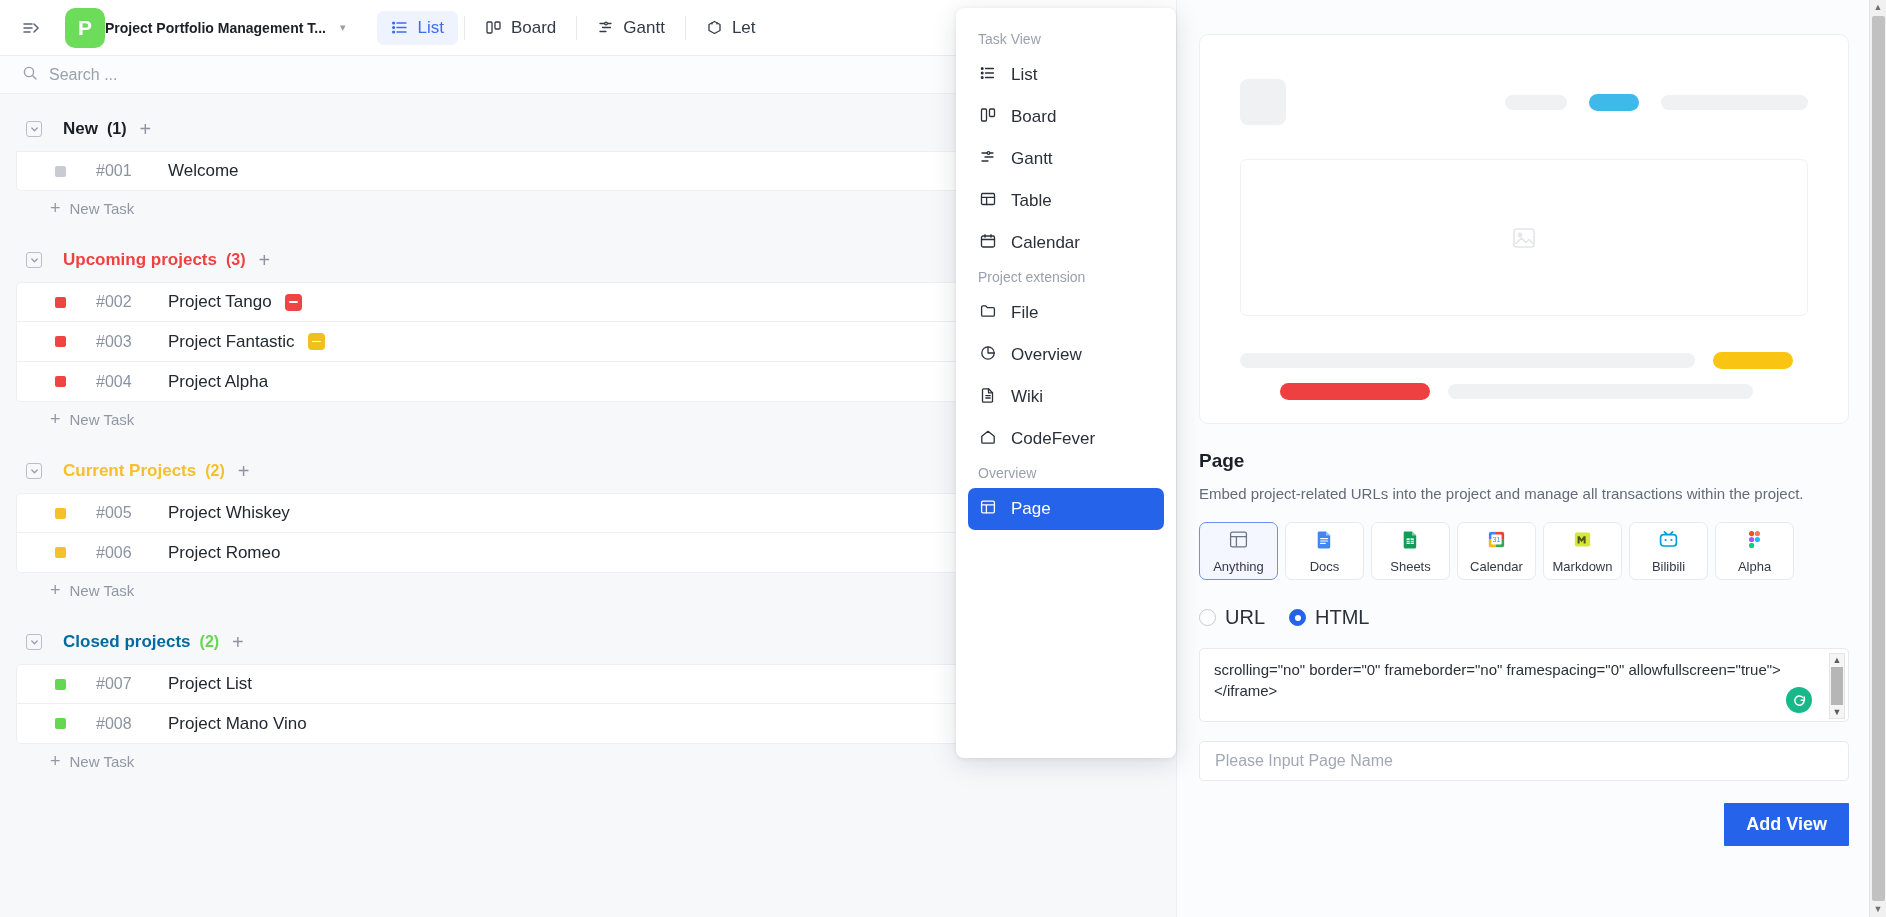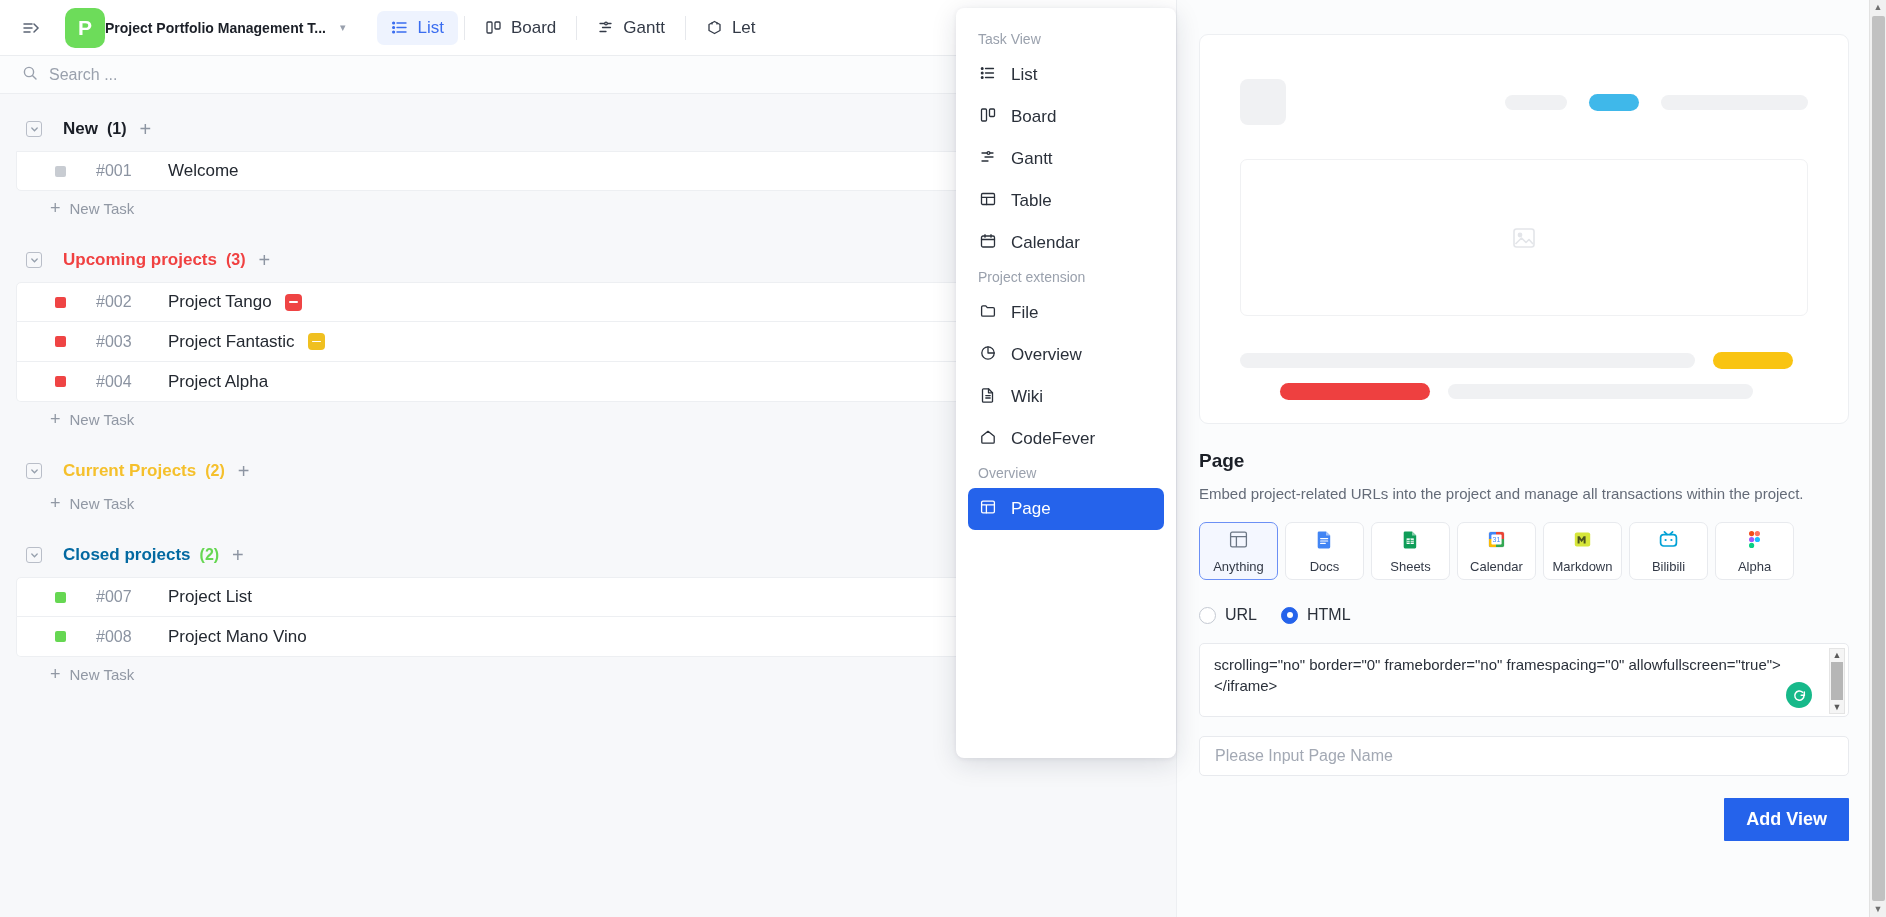--- a/index.html
+++ b/index.html
@@ -141,21 +141,21 @@
   .radio { display: flex; align-items: center; gap: 9px; cursor: pointer; }
   .rc {
     width: 17px; height: 17px; border-radius: 50%; border: 1.6px solid #c4c9d2;
     background: #fff; flex: 0 0 auto;
   }
   .rc.on {
     border: 1.6px solid #2563eb; background: #2563eb;
     display: flex; align-items: center; justify-content: center;
   }
   .rc.on::after { content: ""; width: 6px; height: 6px; border-radius: 50%; background: #fff; }
-  .radio-label { font-size: 16px; color: #2a303a; }
+  .radio-label { font-size: 20px; color: #2a303a; }
   .radio + .radio { margin-left: 12px; }
 
   .ta-wrap {
     position: relative; margin-top: 19px; width: 650px; height: 74px;
     border: 1px solid #e8eaee; border-radius: 5px; background: #fff;
   }
   .ta-text {
     padding: 11px 44px 0 14px; font-size: 15px; color: #2a303a;
     line-height: 1.38; white-space: pre-wrap; word-break: break-word;
   }
@@ -322,20 +322,32 @@
         <div class="group-head">
           <span class="grp-toggle">
             <svg width="9" height="9" viewBox="0 0 9 9" fill="none" stroke="currentColor" stroke-width="1.3" stroke-linecap="round">
               <path d="M1.8 3l2.7 2.8L7.2 3"></path>
             </svg>
           </span>
           <span class="grp-name" style="color:#f5c02c">Current Projects</span>
           <span class="grp-count" style="color:#f5c02c">(2)</span>
           <span class="grp-add">+</span>
         </div>
+        <div class="rows">
+          <div class="row">
+            <span class="dot" style="background:#f5c02c"></span>
+            <span class="row-id">#005</span>
+            <span class="row-name">Project Whiskey</span>
+          </div>
+          <div class="row">
+            <span class="dot" style="background:#f5c02c"></span>
+            <span class="row-id">#006</span>
+            <span class="row-name">Project Romeo</span>
+          </div>
+        </div>
         <div class="new-task">
           <span class="plus">+</span>
           <span>New Task</span>
         </div>
       </div>
       <div class="group">
         <div class="group-head">
           <span class="grp-toggle">
             <svg width="9" height="9" viewBox="0 0 9 9" fill="none" stroke="currentColor" stroke-width="1.3" stroke-linecap="round">
               <path d="M1.8 3l2.7 2.8L7.2 3"></path>

